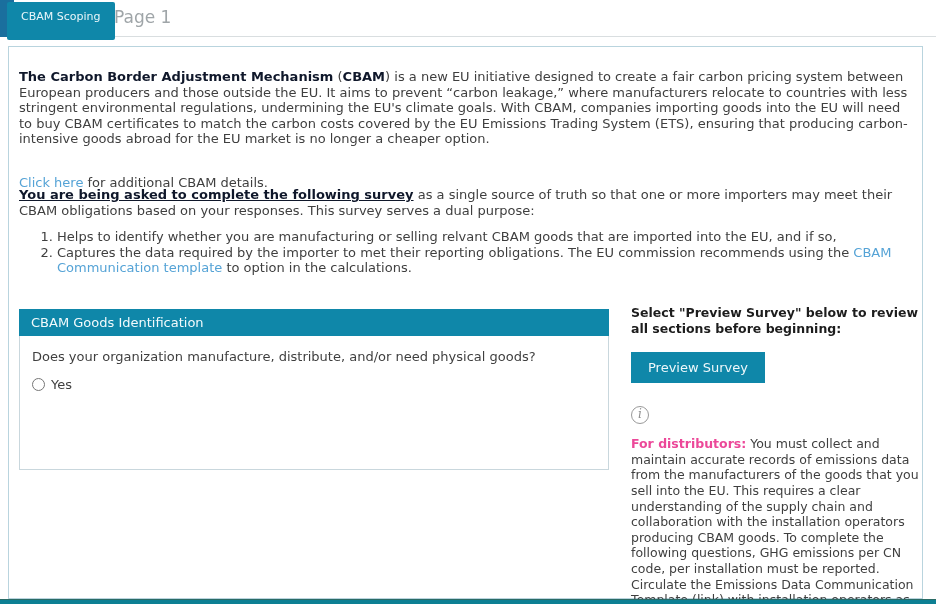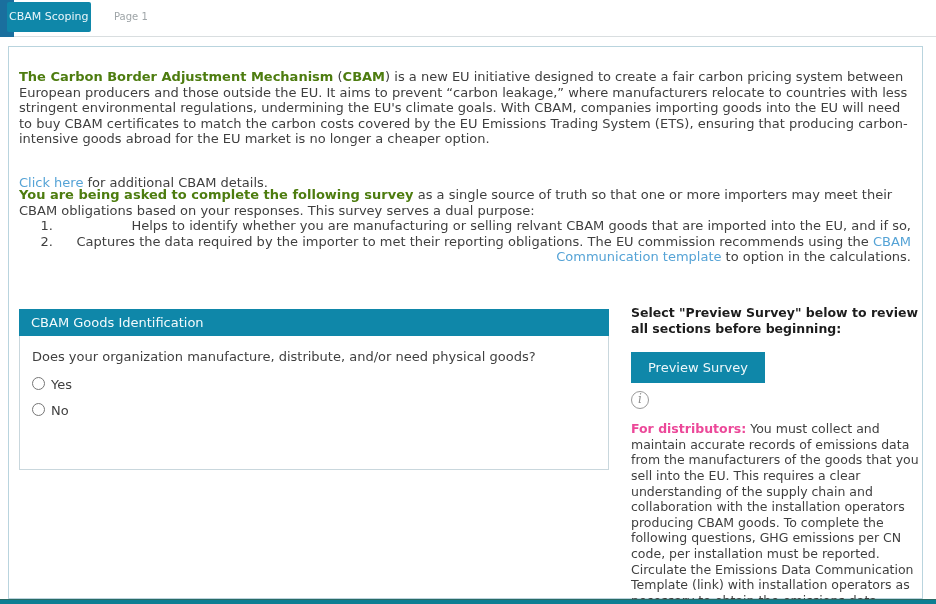--- a/index.html
+++ b/index.html
@@ -3,47 +3,47 @@
 <meta charset="utf-8">
 <style>
   * { margin:0; padding:0; box-sizing:border-box; }
   html,body { background:#fff; }
   body { font-family:"DejaVu Sans","Liberation Sans",sans-serif; color:#3f3f3f; }
   .screen { position:relative; width:936px; height:604px; overflow:hidden; background:#fff; }
 
   
   .tabbar { position:absolute; left:0; top:0; width:936px; height:37px; border-bottom:1px solid #d9dee0; background:#fff; }
   .tab-corner { position:absolute; left:0; top:0; width:14px; height:37px; background:#1a6f9e; }
-  .tab-active { position:absolute; left:7px; top:2px; height:30px; line-height:30px; background:#0f87a9; color:#eaf6fa; font-size:11px; padding:0 2px; border-radius:2px; cursor:pointer; }
-  .tab-page { position:absolute; left:104px; top:2px; height:30px; line-height:30px; color:#9fa5a8; font-size:10px; padding:0 10px; cursor:pointer; }
+  .tab-active { position:absolute; left:7px; top:2px; height:38px; line-height:30px; background:#0f87a9; color:#eaf6fa; font-size:11px; padding:0 14px; border-radius:2px; cursor:pointer; }
+  .tab-page { position:absolute; left:104px; top:2px; height:30px; line-height:30px; color:#9fa5a8; font-size:17px; padding:0 10px; cursor:pointer; }
 
   
   .container { position:absolute; left:8px; top:46px; width:915px; height:553px; border:1px solid #b9d4de; background:#fff; }
 
   .intro { position:absolute; left:10px; top:22px; width:892px; font-size:13px; line-height:15.6px; }
-  .intro b, .survey-note b { color:#4d7c0f; }
+  .intro b, .survey-note b { color:#0f172a; }
   .click-line { margin-top:28px; }
   a.link { color:#55a3d6; text-decoration:none; cursor:pointer; }
   .survey-note { position:absolute; left:10px; top:140px; width:892px; font-size:13px; line-height:15.6px; }
-  .lead-underline { color:#2b2b2b;margin-top:32px; }
-  ol.purpose-list { padding-left:38px;text-align:right; }
+  .lead-underline { text-decoration:underline; color:#2b2b2b;margin-top:32px; }
+  ol.purpose-list { margin-top:11px; padding-left:38px; }
   ol.purpose-list li { margin-bottom:0; }
 
   
   .panel { position:absolute; left:10px; top:262px; width:590px; }
   .panel-header { height:27px; line-height:27px; background:#0f87a9; color:#f2fafc; font-size:13px; padding-left:12px; }
   .panel-body { height:134px; border:1px solid #c9d7dd; border-top:none; background:#fff; padding:13px 12px; }
   .question { font-size:13px; margin-bottom:13px; }
-  .radio-row { display:flex; margin-bottom:11px; font-size:13px; cursor:pointer; }
+  .radio-row { display:flex; align-items:center; margin-bottom:11px; font-size:13px; cursor:pointer; }
   .radio-row input { width:13px; height:13px; margin-right:6px; accent-color:#666; cursor:pointer; }
 
   
   .sidebar { position:absolute; left:622px; top:258px; width:293px; font-size:12.5px; line-height:15.6px; }
   .sidebar-heading { font-weight:bold; color:#1d1d1d; font-size:12.5px; margin-bottom:16px; }
-  .btn-preview { display:inline-block; background:#0f87a9; color:#eef8fb; font-size:13px; padding:8px 17px; border:none; cursor:pointer; margin-bottom:8px; font-family:inherit; }
+  .btn-preview { display:inline-block; background:#0f87a9; color:#eef8fb; font-size:13px; padding:8px 17px; border:none; cursor:pointer; margin-bottom:23px; font-family:inherit; }
   .info-icon { display:flex; align-items:center; justify-content:center; width:18px; height:18px; border:1px solid #9a9a9a; border-radius:50%; color:#8f8f8f; font-family:"DejaVu Serif","Liberation Serif",serif; font-style:italic; font-size:12px; margin-bottom:12px; cursor:pointer; }
   .sb-para { color:#3f3f3f; }
   .sb-para b { color:#ec4899; }
 
   
   .bottom-bar { position:absolute; left:0; top:599px; width:936px; height:5px; background:#0d7f93; border-top:1px solid #2a6b66; }
 </style>
 </head>
 <body>
 
@@ -71,24 +71,20 @@
     </div>
 
     <div class="panel">
       <div class="panel-header">CBAM Goods Identification</div>
       <div class="panel-body">
         <div class="question">Does your organization manufacture, distribute, and/or need physical goods?</div>
         <label class="radio-row">
           <input type="radio" name="goods" style="">
           <span>Yes</span>
         </label>
-        <label class="radio-row">
-          <input type="radio" name="goods" style="">
-          <span>No</span>
-        </label>
       </div>
     </div>
 
     <div class="sidebar">
       <div class="sidebar-heading">Select "Preview Survey" below to review all sections before beginning:</div>
       <button class="btn-preview">Preview Survey</button>
       <div class="info-icon">i</div>
       <p class="sb-para"><b>For distributors:</b><span> You must collect and maintain accurate records of emissions data from the manufacturers of the goods that you sell into the EU. This requires a clear understanding of the supply chain and collaboration with the installation operators producing CBAM goods. To complete the following questions, GHG emissions per CN code, per installation must be reported. Circulate the Emissions Data Communication Template (link) with installation operators as necessary to obtain the emissions data required by reporting declarants.</span></p>
       
     </div>

